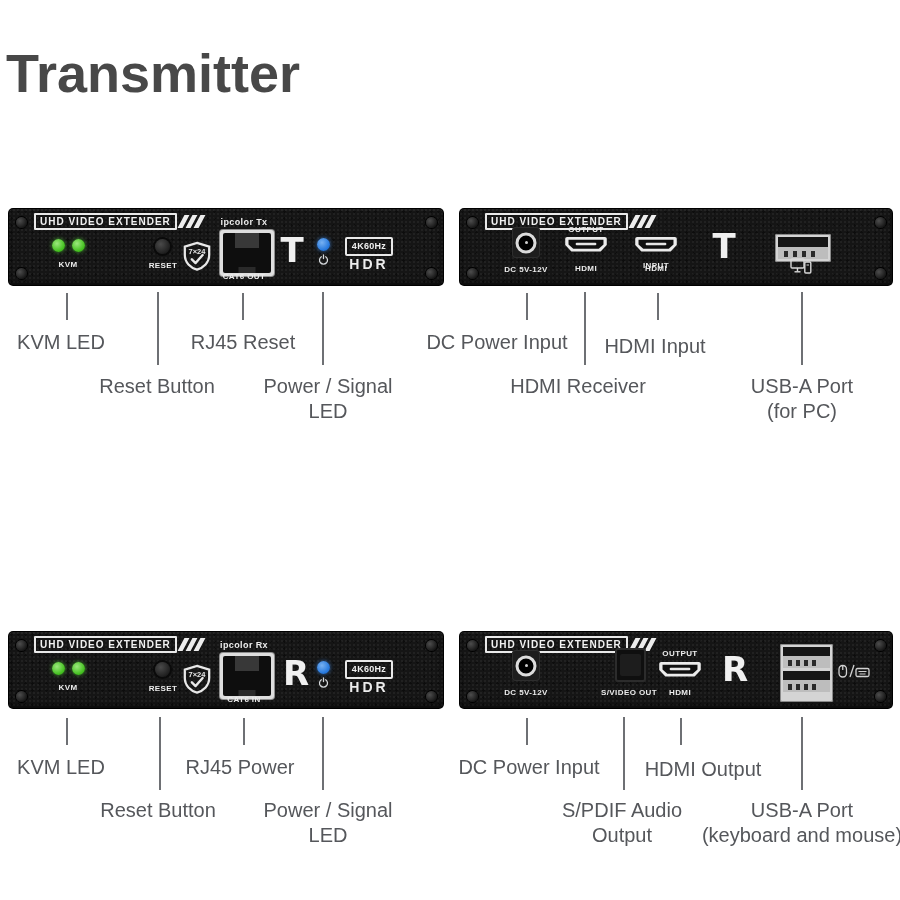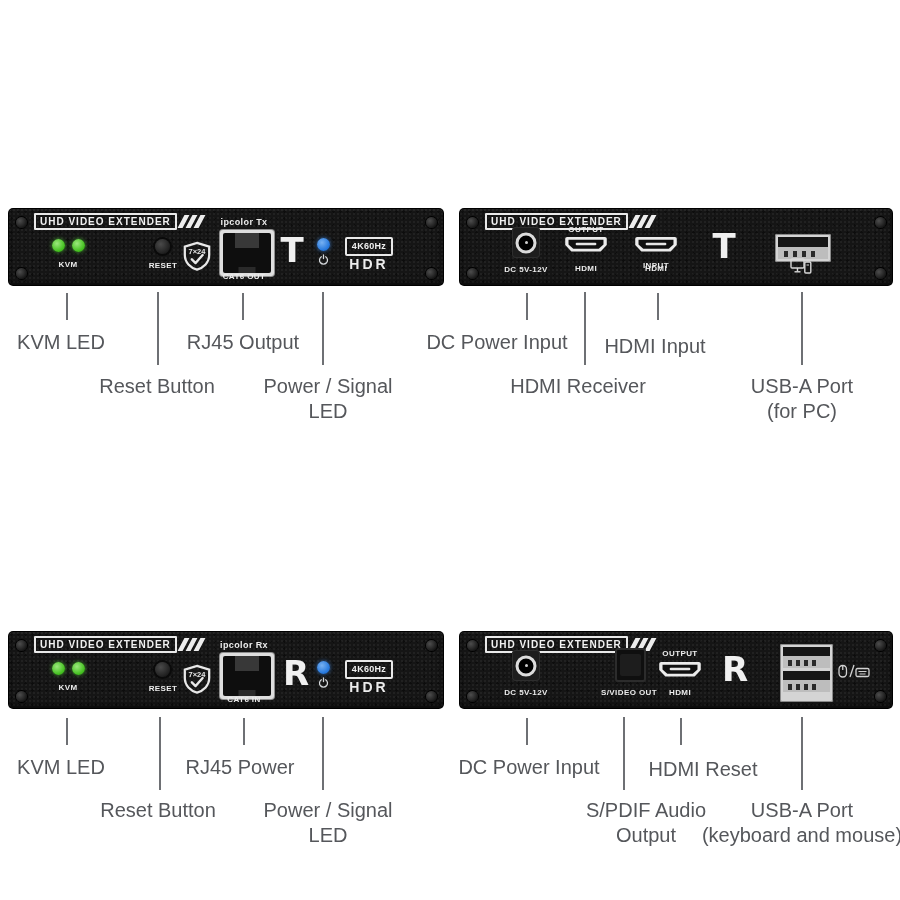--- a/index.html
+++ b/index.html
@@ -57,20 +57,21 @@
   
   .vline{position:absolute;width:2px;background:#6e7074;}
   .callout{position:absolute;transform:translateX(-50%);font-size:20px;line-height:25px;
            color:#55575b;text-align:center;white-space:nowrap;}
 </style>
 </head>
 <body>
 
 <div class="page">
 
+  <div class="h1" style="top:46px;">Transmitter</div>
 
   <div class="panel" style="left:8px;top:208px;width:436px;height:78px;">
     <span class="screw" style="left:8px;top:9px;"></span>
     <span class="screw" style="left:8px;top:60px;"></span>
     <span class="screw" style="left:418px;top:9px;"></span>
     <span class="screw" style="left:418px;top:60px;"></span>
     <div class="brand">
       <span class="brand-box">UHD VIDEO EXTENDER</span>
       <span class="stripes">
           <i></i>
@@ -158,21 +159,21 @@
   <span class="vline" style="left:66px;top:293px;height:27px;"></span>
   <span class="vline" style="left:157px;top:292px;height:73px;"></span>
   <span class="vline" style="left:242px;top:293px;height:27px;"></span>
   <span class="vline" style="left:322px;top:292px;height:73px;"></span>
   <span class="vline" style="left:526px;top:293px;height:27px;"></span>
   <span class="vline" style="left:584px;top:292px;height:73px;"></span>
   <span class="vline" style="left:657px;top:293px;height:27px;"></span>
   <span class="vline" style="left:801px;top:292px;height:73px;"></span>
 
   <div class="callout" style="left:61px;top:330px;">KVM LED</div>
-  <div class="callout" style="left:243px;top:330px;">RJ45 Output</div>
+  <div class="callout" style="left:243px;top:330px;">RJ45 Reset</div>
   <div class="callout" style="left:497px;top:330px;">DC Power Input</div>
   <div class="callout" style="left:655px;top:334px;">HDMI Input</div>
   <div class="callout" style="left:157px;top:374px;">Reset Button</div>
   <div class="callout" style="left:328px;top:374px;">
     <div>Power / Signal</div>
     <div>LED</div>
   </div>
   <div class="callout" style="left:578px;top:374px;">HDMI Receiver</div>
   <div class="callout" style="left:802px;top:374px;">
     <div>USB-A Port</div>
@@ -277,27 +278,27 @@
   <span class="vline" style="left:243px;top:718px;height:27px;"></span>
   <span class="vline" style="left:322px;top:717px;height:73px;"></span>
   <span class="vline" style="left:526px;top:718px;height:27px;"></span>
   <span class="vline" style="left:623px;top:717px;height:73px;"></span>
   <span class="vline" style="left:680px;top:718px;height:27px;"></span>
   <span class="vline" style="left:801px;top:717px;height:73px;"></span>
 
   <div class="callout" style="left:61px;top:755px;">KVM LED</div>
   <div class="callout" style="left:240px;top:755px;">RJ45 Power</div>
   <div class="callout" style="left:529px;top:755px;">DC Power Input</div>
-  <div class="callout" style="left:703px;top:757px;">HDMI Reset</div>
+  <div class="callout" style="left:703px;top:757px;">HDMI Output</div>
   <div class="callout" style="left:158px;top:798px;">Reset Button</div>
   <div class="callout" style="left:328px;top:798px;">
     <div>Power / Signal</div>
     <div>LED</div>
   </div>
-  <div class="callout" style="left:622px;top:798px;margin-left:24px;">
+  <div class="callout" style="left:622px;top:798px;">
     <div>S/PDIF Audio</div>
     <div>Output</div>
   </div>
   <div class="callout" style="left:802px;top:798px;">
     <div>USB-A Port</div>
     <div>(keyboard and mouse)</div>
   </div>
 
 </div>
 

